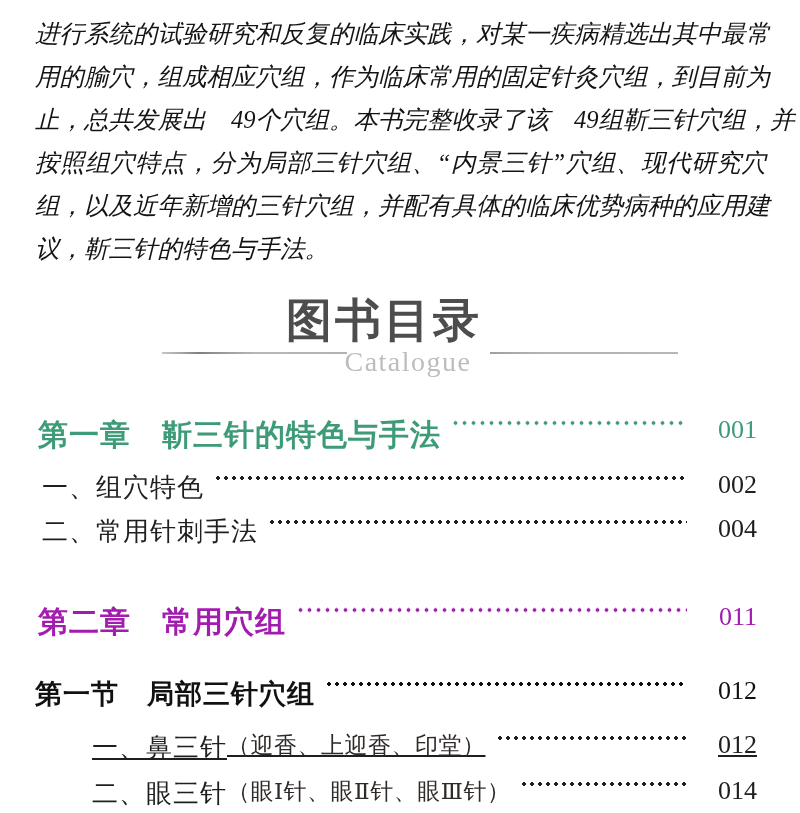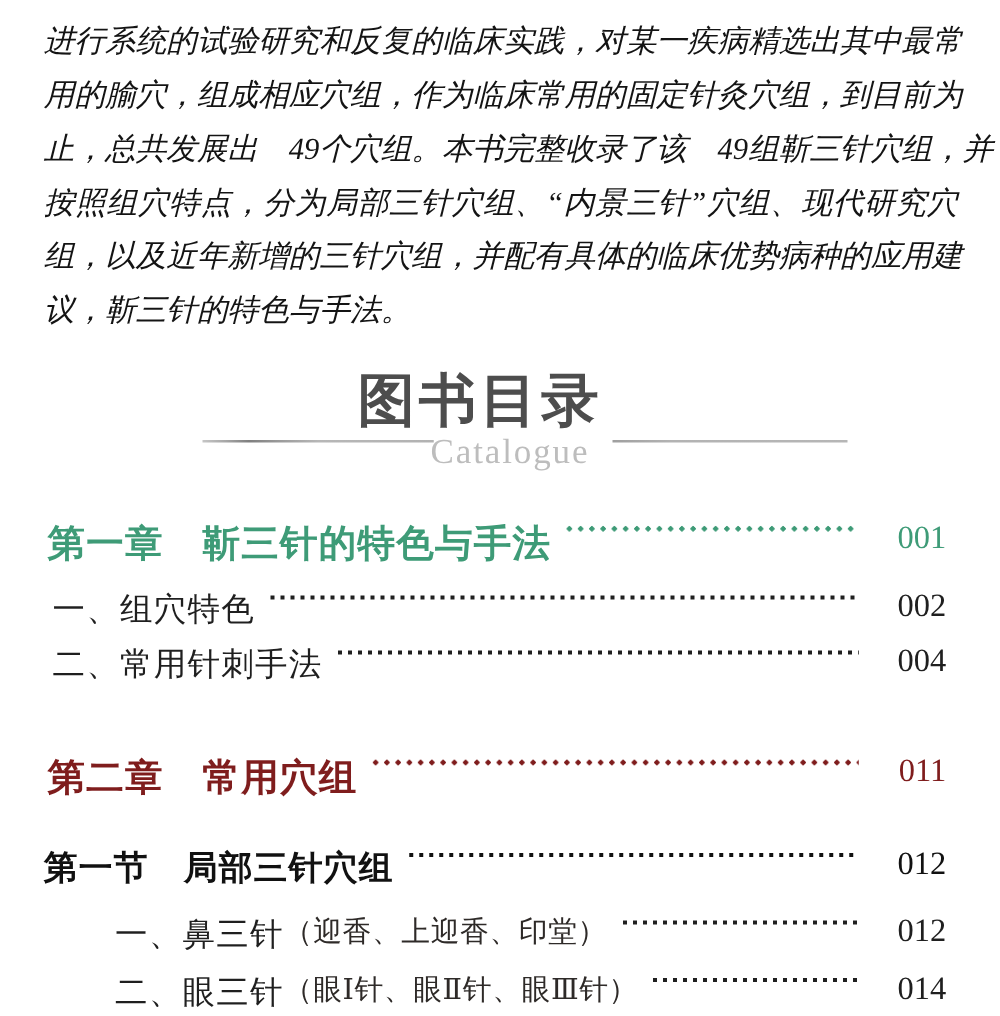--- a/index.html
+++ b/index.html
@@ -62,39 +62,39 @@
     background-size:8px 8px;background-position:left center;background-repeat:repeat-x;
   }
   .toc-page{
     width:58px;text-align:right;
     font-family:"Liberation Serif","DejaVu Serif",serif;
     font-size:26px;
   }
 
   .row-ch1{top:415px;padding-left:38px;color:#3e9b77;}
   .row-ch1 .toc-label{font-size:30px;font-weight:bold;letter-spacing:1px;}
-  .row-ch2{top:602px;padding-left:38px;color:#7f1d1d;}
+  .row-ch2{top:602px;padding-left:38px;color:#a21caf;}
   .row-ch2 .toc-label{font-size:30px;font-weight:bold;letter-spacing:1px;}
   .row-ch1 .leader,.row-ch2 .leader{
     background-image:radial-gradient(circle,currentColor 1.9px,transparent 2.1px);
     background-size:9px 9px;
   }
 
   .row-sub1{top:470px;}
   .row-sub2{top:514px;}
   .row-sub1,.row-sub2{padding-left:42px;color:#1f1f1f;}
   .row-sub1 .toc-label,.row-sub2 .toc-label{font-size:26px;letter-spacing:1px;}
 
   .row-sec1{top:676px;padding-left:35px;color:#111111;}
   .row-sec1 .toc-label{
     font-family:"Liberation Sans","DejaVu Sans",sans-serif;
     font-size:27px;font-weight:bold;letter-spacing:1px;
   }
 
-  .row-item1{top:730px;}
+  .row-item1{top:730px;text-decoration:underline;}
   .row-item2{top:776px;}
   .row-item1,.row-item2{padding-left:92px;color:#1f1f1f;}
   .row-item1 .toc-label,.row-item2 .toc-label{font-size:26px;letter-spacing:1px;}
 </style>
 </head>
 <body>
 
 <div class="page">
 
   <div class="intro">

